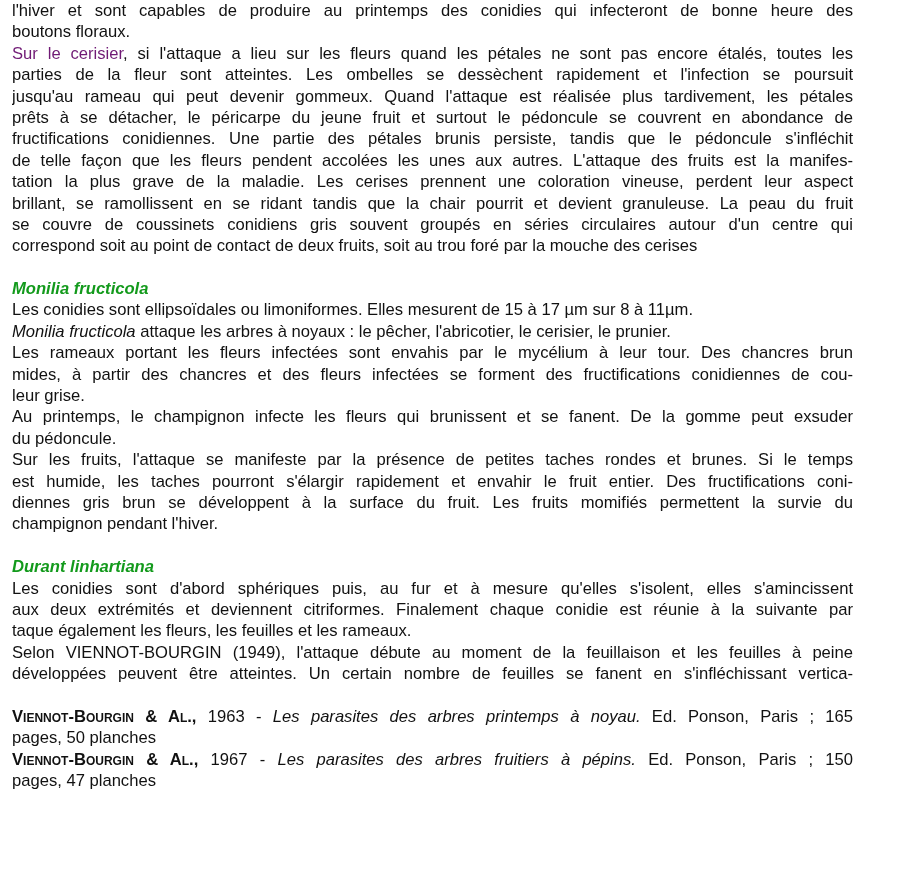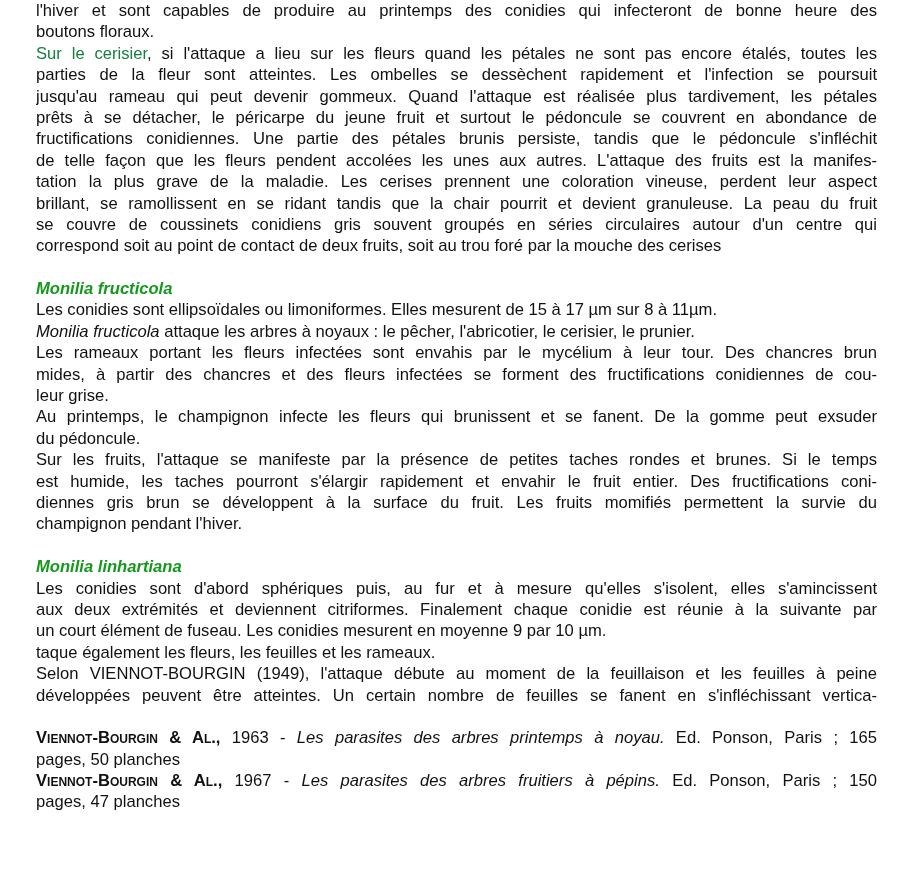--- a/index.html
+++ b/index.html
@@ -8,40 +8,40 @@
       background: #ffffff;
     }
     body {
       width: 900px;
       height: 891px;
       overflow: hidden;
       position: relative;
     }
     .page {
       position: absolute;
-      left: 36px;
+      left: 12px;
       top: 0px;
       width: 841px;
       font-family: "Liberation Sans", sans-serif;
       font-size: 16.6px;
       line-height: 21.4px;
       color: #111111;
     }
     .line {
       display: block;
       white-space: nowrap;
       height: 21.4px;
     }
     .just {
       text-align: justify;
       text-align-last: justify;
       white-space: normal;
       overflow: hidden;
     }
-    .red { color: #15803d; }
+    .red { color: #701a75; }
     .green {
       color: #139a1c;
       font-weight: bold;
       font-style: italic;
     }
     .it { font-style: italic; }
     .sc {
       font-weight: bold;
       font-variant: small-caps;
     }
@@ -83,24 +83,23 @@
     <span class="line">du pédoncule.</span>
     <span class="line just">Sur les fruits, l'attaque se manifeste par la présence de petites taches rondes et brunes. Si le temps</span>
     <span class="line just">est humide, les taches pourront s'élargir rapidement et envahir le fruit entier. Des fructifications coni-</span>
     <span class="line just">diennes gris brun se développent à la surface du fruit. Les fruits momifiés permettent la survie du</span>
     <span class="line">champignon pendant l'hiver.</span>
   </div>
 
   <div class="gap"></div>
 
   <div>
-    <span class="line green">Monilia linhartiana</span>
+    <span class="line green">Durant linhartiana</span>
     <span class="line just">Les conidies sont d'abord sphériques puis, au fur et à mesure qu'elles s'isolent, elles s'amincissent</span>
     <span class="line just">aux deux extrémités et deviennent citriformes. Finalement chaque conidie est réunie à la suivante par</span>
-    <span class="line">un court élément de fuseau. Les conidies mesurent en moyenne 9 par 10 µm.</span>
     <span class="line">taque également les fleurs, les feuilles et les rameaux.</span>
     <span class="line just">Selon VIENNOT-BOURGIN (1949), l'attaque débute au moment de la feuillaison et les feuilles à peine</span>
     <span class="line just">développées peuvent être atteintes. Un certain nombre de feuilles se fanent en s'infléchissant vertica-</span>
   </div>
 
   <div class="gap"></div>
 
   <div>
     <div>
       <span class="line just"><span class="sc">Viennot-Bourgin &amp; Al.,</span><span> 1963 - </span><span class="it">Les parasites des arbres printemps à noyau.</span><span> Ed. Ponson, Paris ; 165</span></span>

